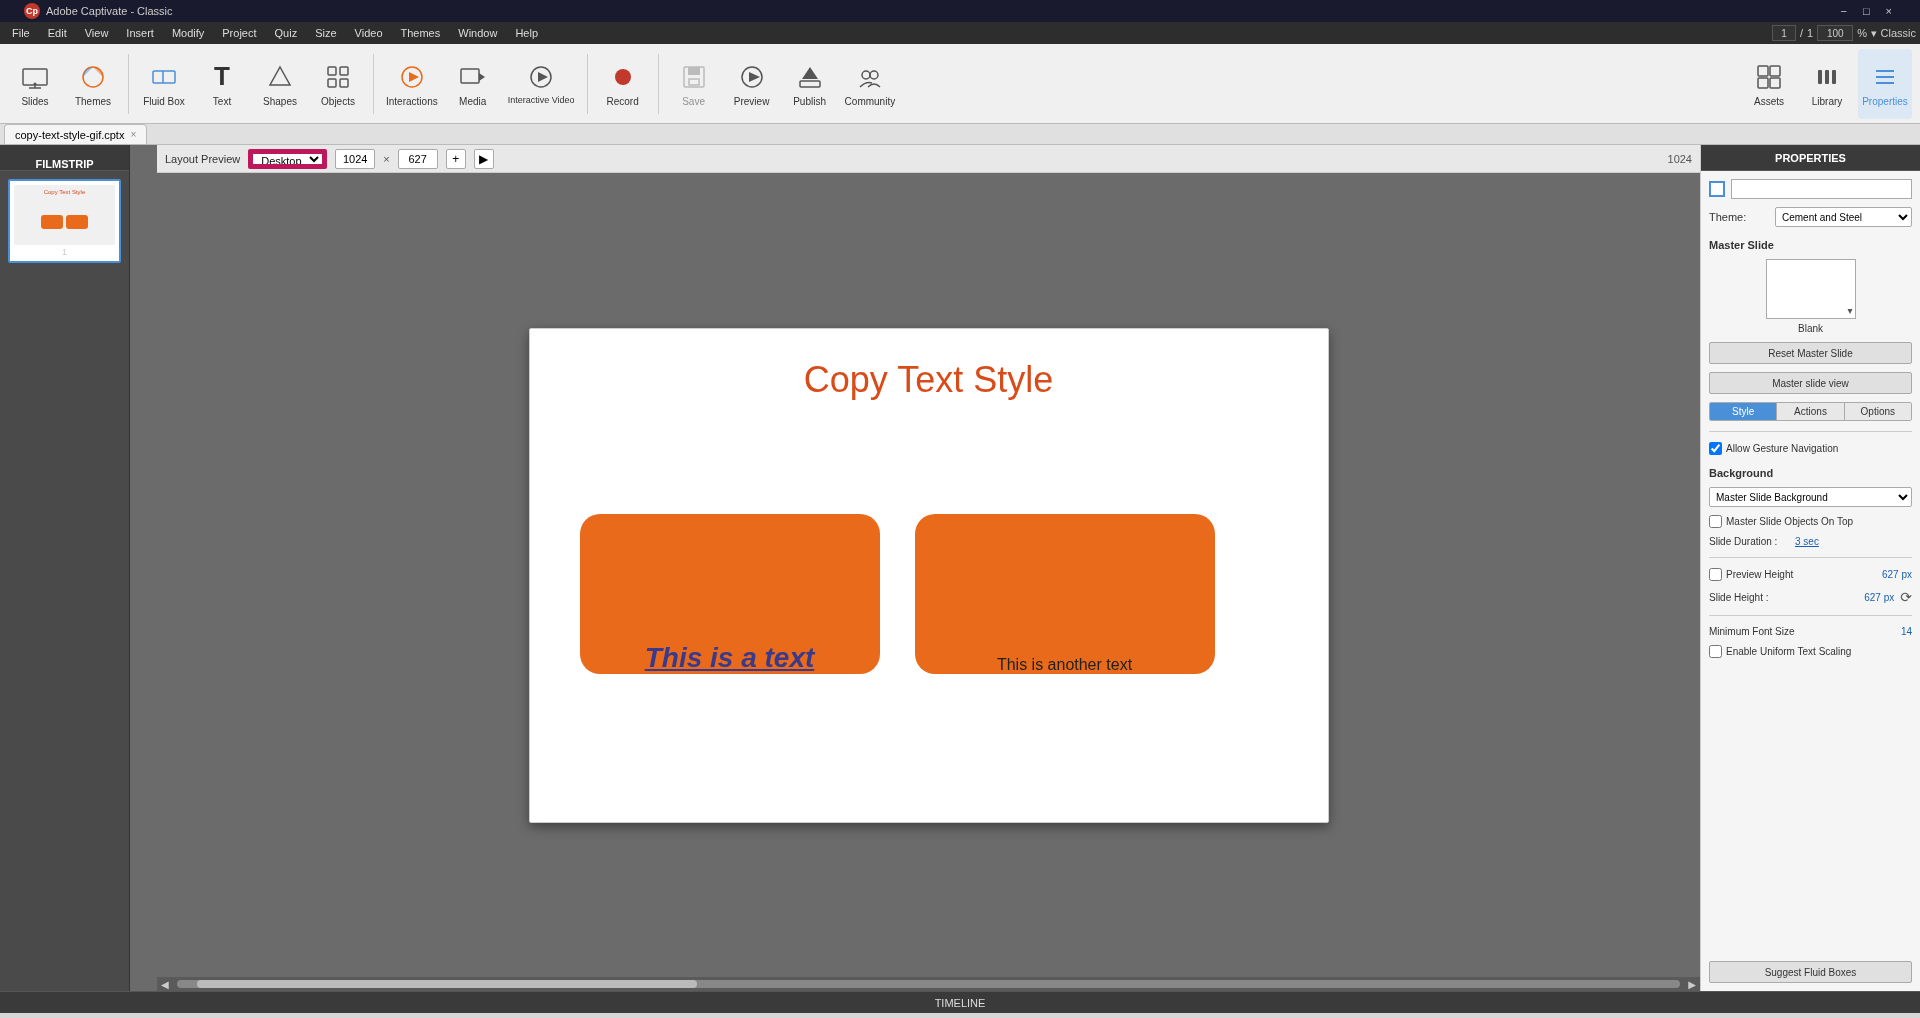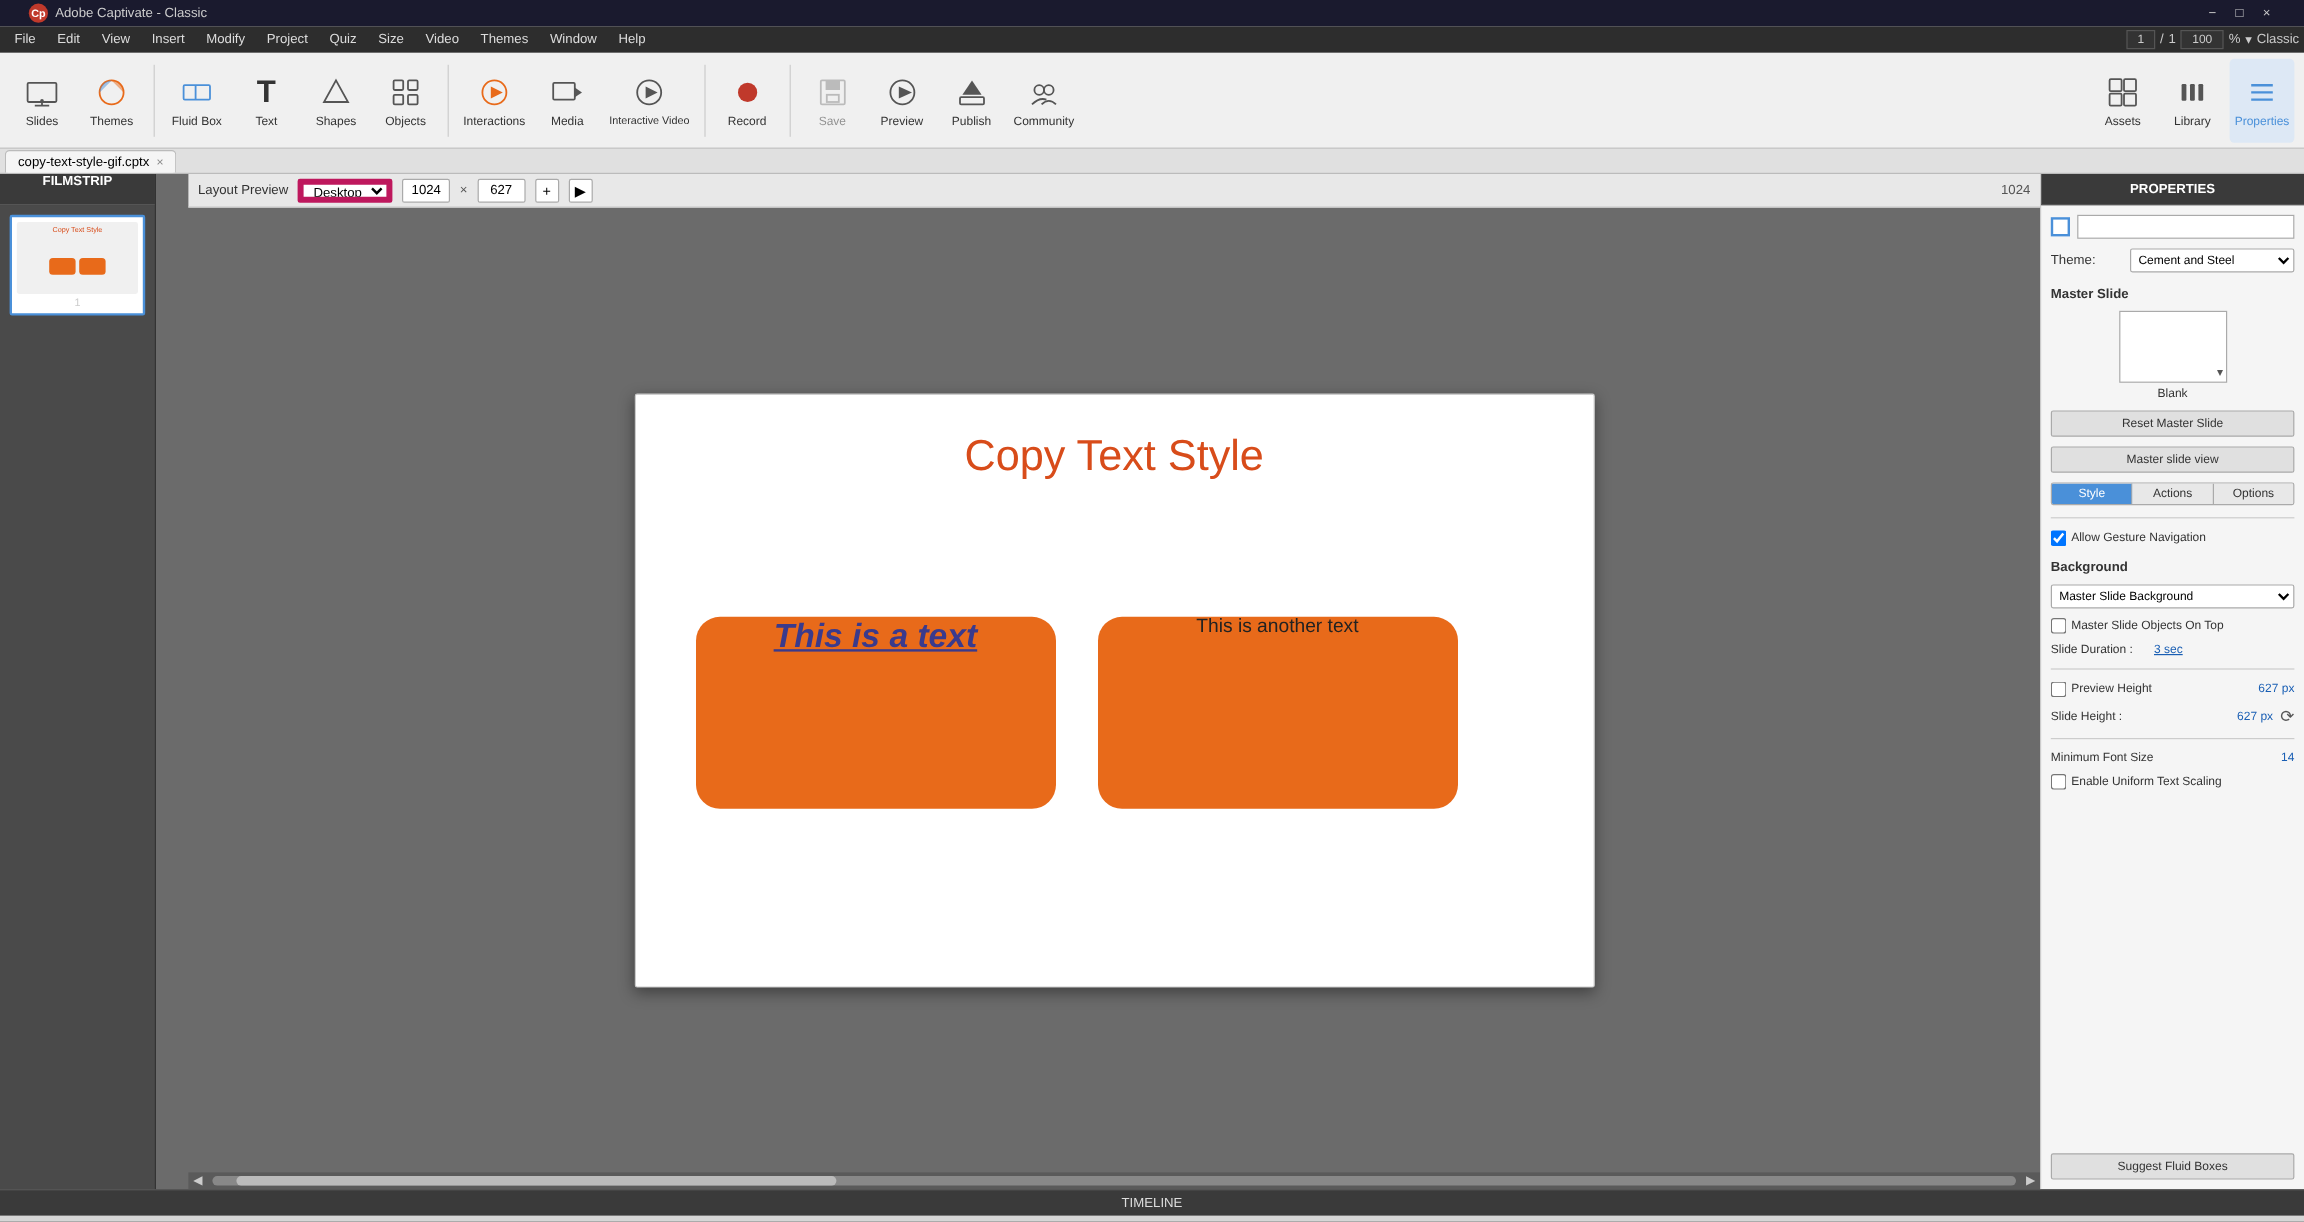--- a/index.html
+++ b/index.html
@@ -108,21 +108,20 @@
       color: #555;
     }
     .right-toolbar-label { font-size: 10px; color: #333; }
 
     
     #tabbar {
       height: 21px;
       background: #e0e0e0;
       border-bottom: 1px solid #bbb;
       display: flex;
-      align-items: flex-end;
       padding: 0 4px;
     }
     .tab {
       display: flex;
       align-items: center;
       background: #f5f5f5;
       border: 1px solid #bbb;
       border-bottom: none;
       border-radius: 4px 4px 0 0;
       padding: 3px 10px;
@@ -144,21 +143,21 @@
       width: 130px;
       background: #4a4a4a;
       border-right: 1px solid #333;
       display: flex;
       flex-direction: column;
     }
     #filmstrip-header {
       height: 26px;
       background: #3a3a3a;
       display: flex;
-      align-items: flex-start;
+      align-items: flex-end;
       justify-content: center;
       color: #fff;
       font-size: 11px;
       font-weight: bold;
       border-bottom: 1px solid #555;
     }
     #filmstrip-content {
       flex: 1;
       padding: 8px;
       display: flex;
@@ -285,21 +284,21 @@
       text-align: center;
       font-size: 36px;
       color: #d84c1a;
       font-weight: normal;
     }
     .text-box {
       position: absolute;
       background: #e86a1a;
       border-radius: 20px;
       display: flex;
-      align-items: flex-start;
+      align-items: flex-end;
       justify-content: center;
     }
     #text-box-1 {
       left: 50px;
       top: 185px;
       width: 300px;
       height: 160px;
     }
     #text-box-1 .box-text {
       font-size: 28px;

